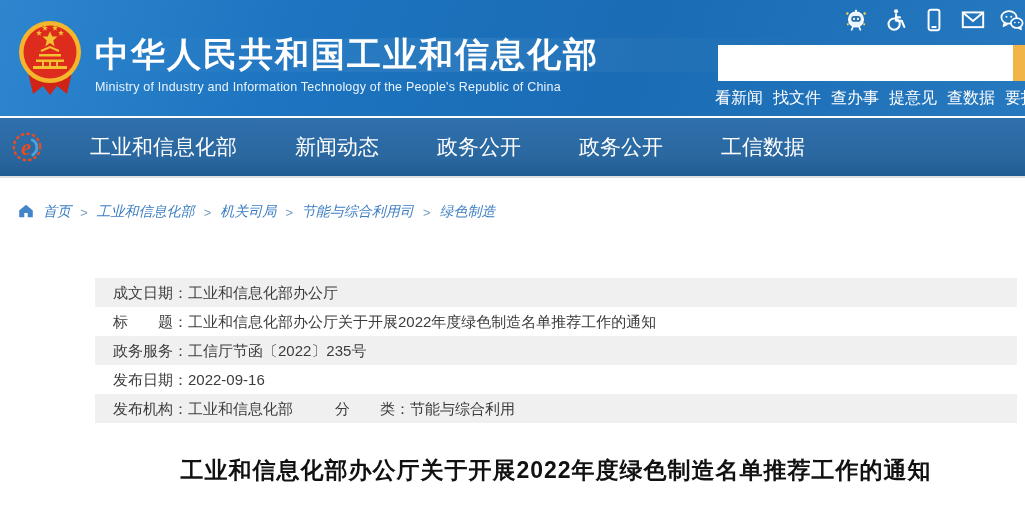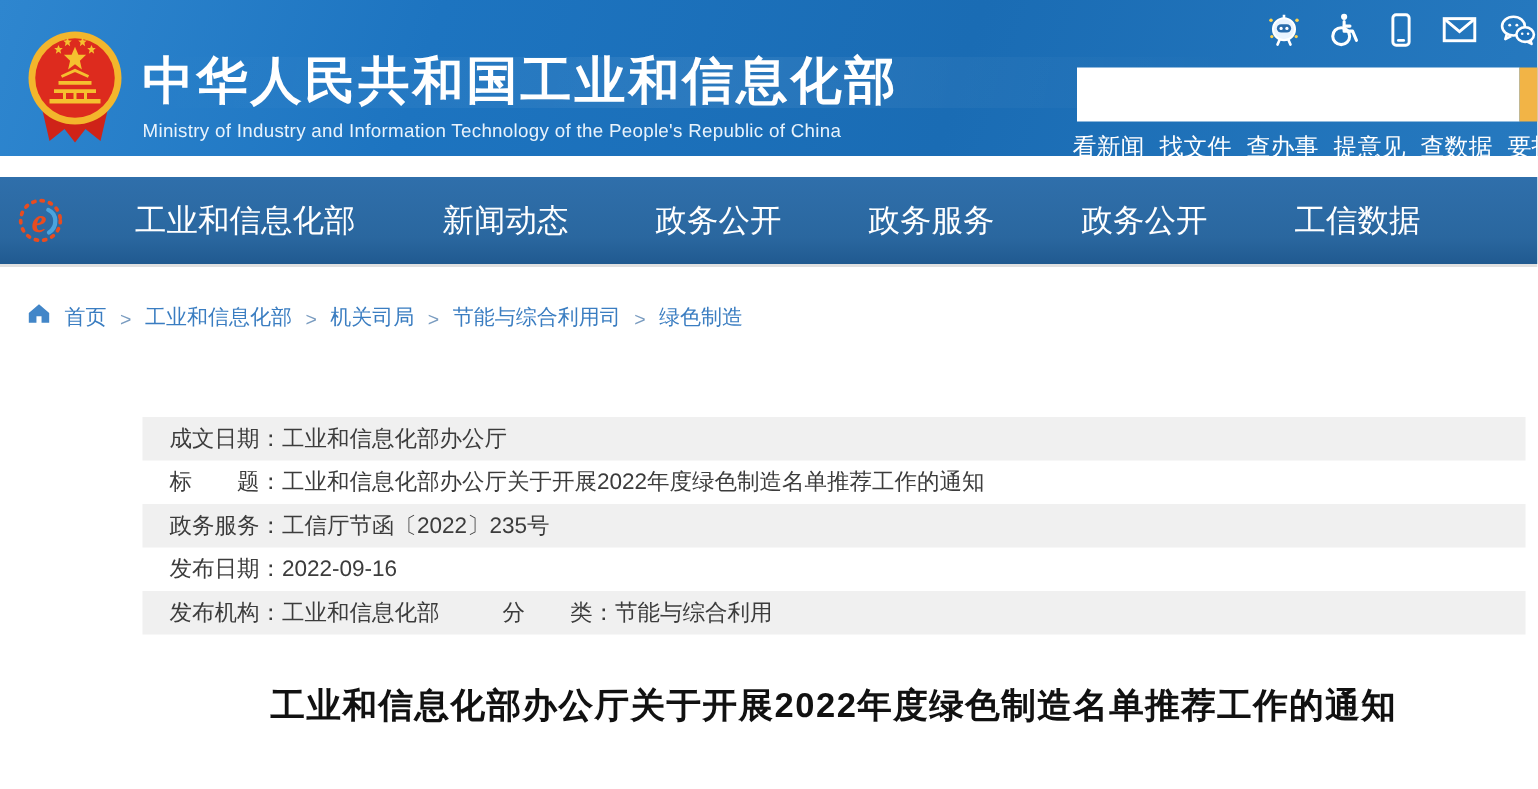--- a/index.html
+++ b/index.html
@@ -1,21 +1,21 @@
 <!DOCTYPE html>
 <html><head>
 <meta charset="utf-8">
 <style>
   html,body{margin:0;padding:0;}
   body{width:1025px;height:526px;overflow:hidden;background:#fff;
        font-family:"Liberation Sans","DejaVu Sans",sans-serif;}
   .page{position:relative;width:1025px;height:526px;overflow:hidden;background:#fff;}
 
   
-  .site-header{position:absolute;left:0;top:0;width:1025px;height:104px;
+  .site-header{position:absolute;left:0;top:0;width:1025px;height:116px;
     background:linear-gradient(108deg,#2e86cf 0%,#1d74c0 28%,#1a6cb4 62%,#2679bf 100%);}
   .site-header::after{content:"";position:absolute;left:0;top:38px;width:100%;height:34px;
     background:linear-gradient(100deg,rgba(255,255,255,0) 10%,rgba(255,255,255,.07) 45%,rgba(255,255,255,0) 80%);}
   .emblem{position:absolute;left:18px;top:18px;}
   .titles{position:absolute;left:95px;top:36px;color:#fff;}
   .site-title{font-size:34px;font-weight:bold;letter-spacing:2px;line-height:1.1;}
   .site-subtitle{font-size:12.5px;color:#e9f3fc;margin-top:7px;letter-spacing:.2px;}
 
   .icon-row{position:absolute;left:843px;top:7px;display:flex;gap:13px;align-items:center;}
   .hicon{width:26px;height:26px;display:inline-block;}
@@ -30,22 +30,22 @@
 
   
   .main-nav{position:absolute;left:0;top:118px;width:1025px;height:58px;
     background:linear-gradient(#2f6fab 0%,#2a679f 70%,#205a90 100%);
     display:flex;align-items:center;box-shadow:0 2px 0 rgba(0,0,0,.12);}
   .e-logo{margin-left:10px;width:34px;height:34px;flex:0 0 auto;}
   .nav-list{display:flex;list-style:none;margin:0 0 0 46px;padding:0;gap:58px;}
   .nav-item{color:#fff;font-size:21px;cursor:pointer;white-space:nowrap;}
 
   
-  .breadcrumb{position:absolute;left:18px;top:203px;display:flex;align-items:flex-start;
-    gap:9px;font-size:14px;}
+  .breadcrumb{position:absolute;left:18px;top:203px;display:flex;align-items:center;
+    gap:9px;font-size:14px;font-style:italic;}
   .home-icon{width:16px;height:16px;display:inline-block;margin-top:-2px;}
   .crumb{color:#3a7dc1;text-decoration:none;cursor:pointer;white-space:nowrap;}
   .crumb-sep{color:#7a9cc0;font-size:13px;}
 
   
   .doc-table{position:absolute;left:95px;top:278px;width:922px;font-size:15px;color:#3c3c3c;}
   .doc-row{display:flex;height:29px;line-height:29px;padding-left:18px;box-sizing:border-box;}
   .doc-row.gray{background:#f0f0f0;}
   .doc-cell{white-space:nowrap;}
   .doc-cell.colA{width:222px;flex:0 0 222px;}
@@ -156,21 +156,20 @@
       <svg viewBox="0 0 36 36" width="34" height="34">
         <circle cx="18" cy="18" r="14" fill="none" stroke="#e84c20" stroke-width="2.6" stroke-dasharray="1.6 4.4" stroke-linecap="round"></circle>
         <text x="17" y="26" text-anchor="middle" font-size="24" font-weight="bold" fill="#e84c20" font-family="'Liberation Serif',serif" font-style="italic">e</text>
         <path d="M23.5 10.5 C30 13.5 30 22.5 24 26.5" stroke="#4aa3dd" stroke-width="3" fill="none" stroke-linecap="round"></path>
       </svg>
     </span>
     <ul class="nav-list" id="nav-items">
         <li class="nav-item">工业和信息化部</li>
         <li class="nav-item">新闻动态</li>
         <li class="nav-item">政务公开</li>
-        <li class="nav-item">政务服务</li>
         <li class="nav-item">政务公开</li>
         <li class="nav-item">工信数据</li>
       </ul>
   </nav>
 
   <div class="breadcrumb">
     <span class="home-icon">
       <svg viewBox="0 0 16 16" width="16" height="16">
         <path d="M1.2 7.6 L8 1.8 L14.8 7.6 V14.2 H9.7 V9.9 H6.3 V14.2 H1.2 Z" fill="#4286c8"></path>
       </svg>

